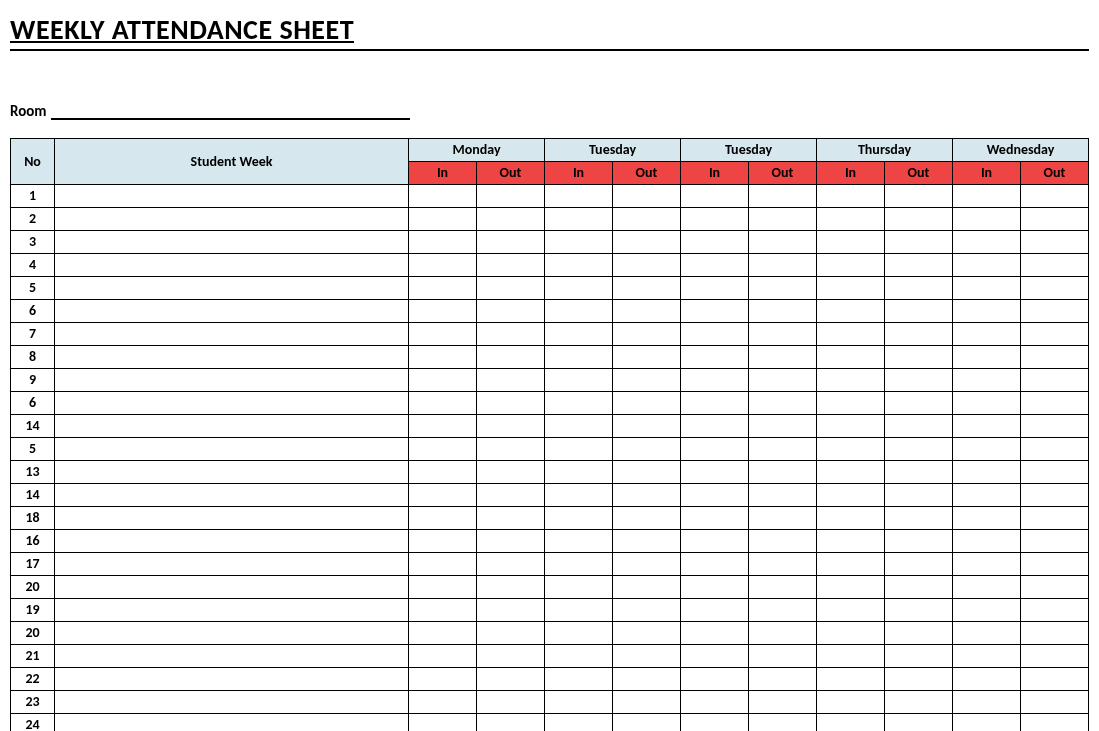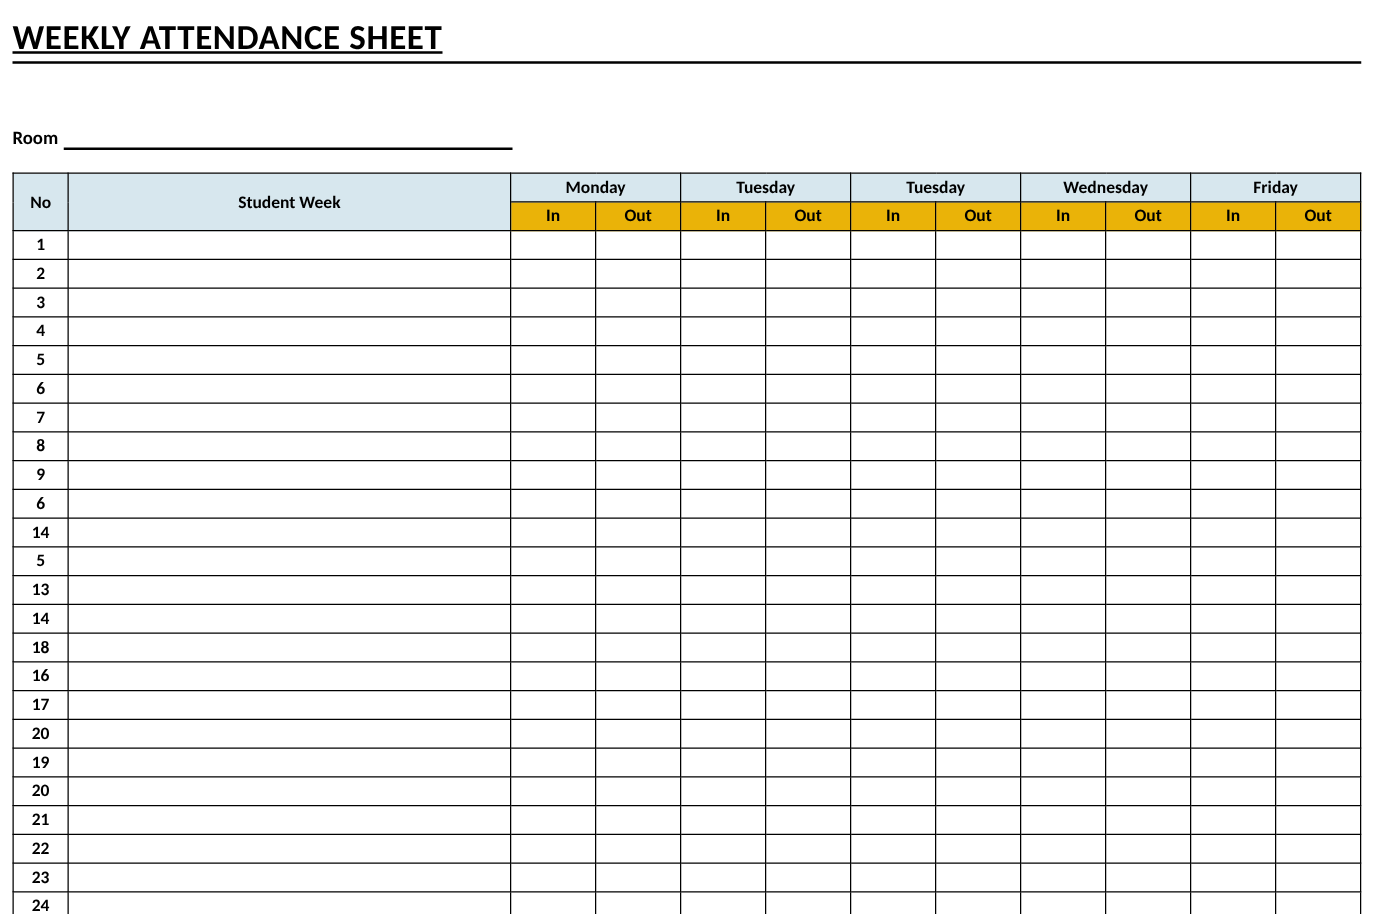--- a/index.html
+++ b/index.html
@@ -66,21 +66,21 @@
     .col-no {
       width: 44px;
     }
     .col-name {
       width: 354px;
     }
     .hdr-blue {
       background-color: #d7e7ee;
     }
     thead th.sub {
-      background-color: #eab308;
+      background-color: #ef4444;
     }
     tbody td.num {
       font-weight: bold;
     }
   </style>
 </head>
 <body>
 
 <h1>WEEKLY ATTENDANCE SHEET</h1>
 <hr class="title-rule">
@@ -107,22 +107,22 @@
       <col>
       <col>
   </colgroup>
   <thead>
     <tr>
       <th rowspan="2" class="hdr-blue">No</th>
       <th rowspan="2" class="hdr-blue">Student Week</th>
       <th colspan="2" class="hdr-blue">Monday</th>
       <th colspan="2" class="hdr-blue">Tuesday</th>
       <th colspan="2" class="hdr-blue">Tuesday</th>
+      <th colspan="2" class="hdr-blue">Thursday</th>
       <th colspan="2" class="hdr-blue">Wednesday</th>
-      <th colspan="2" class="hdr-blue">Friday</th>
     </tr>
     <tr>
       <th class="sub">In</th>
       <th class="sub">Out</th>
       <th class="sub">In</th>
       <th class="sub">Out</th>
       <th class="sub">In</th>
       <th class="sub">Out</th>
       <th class="sub">In</th>
       <th class="sub">Out</th>

